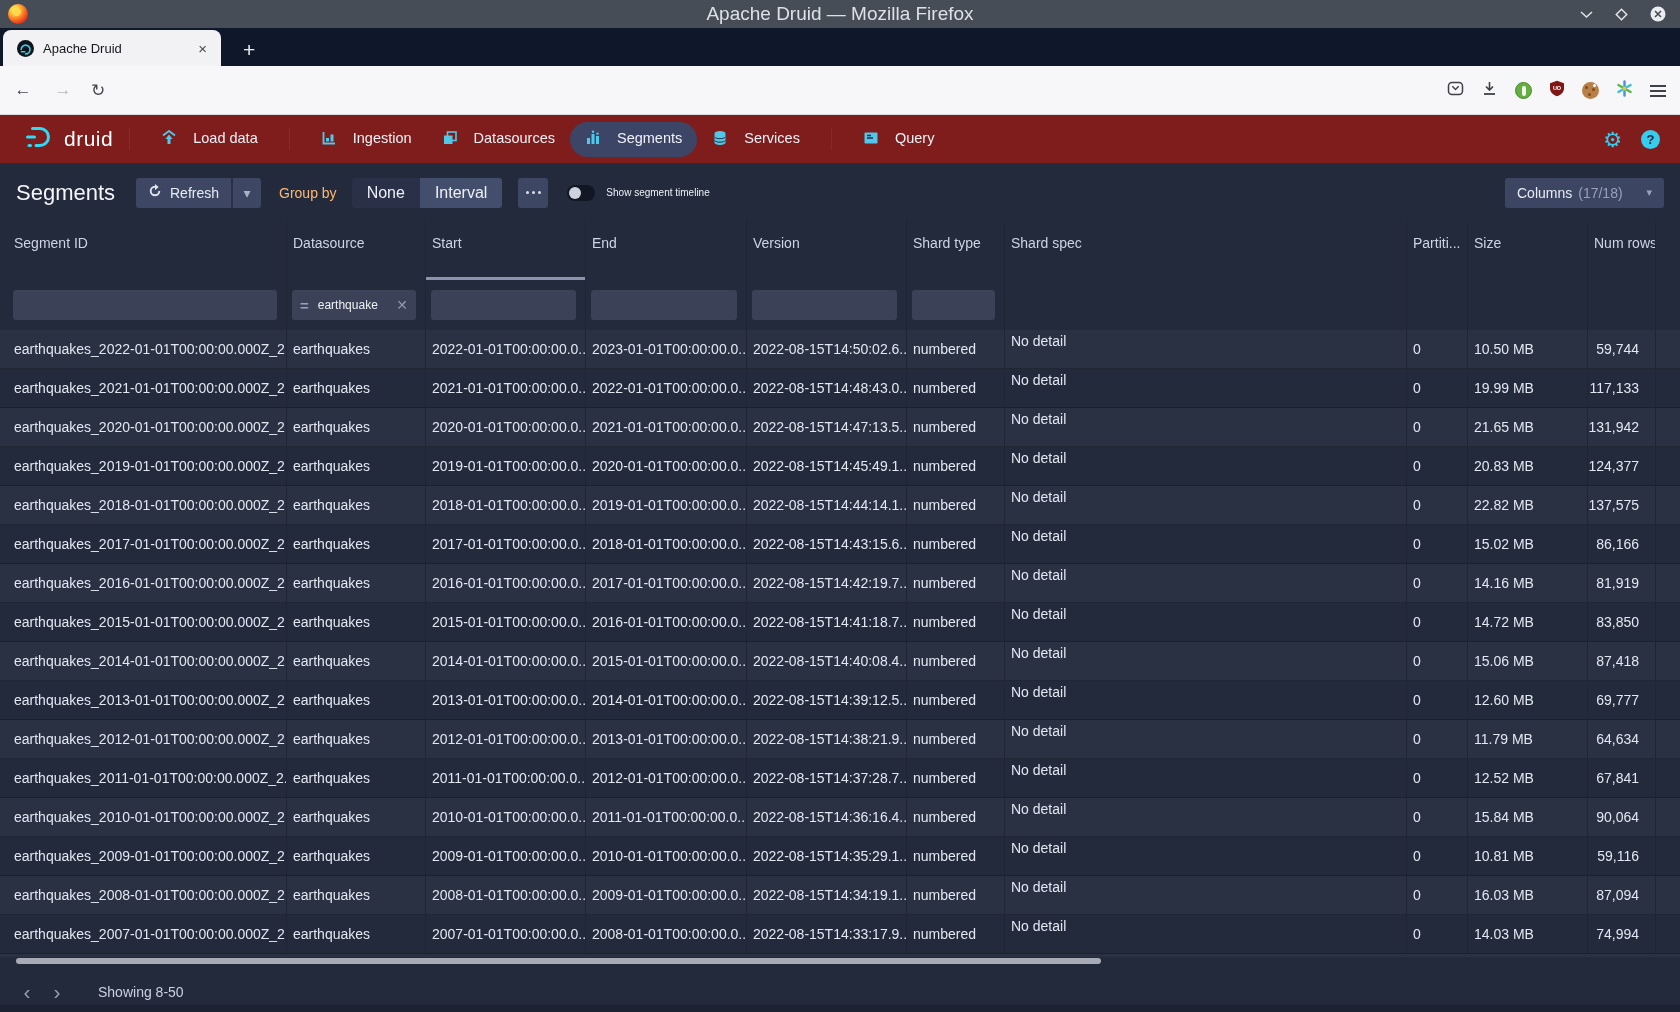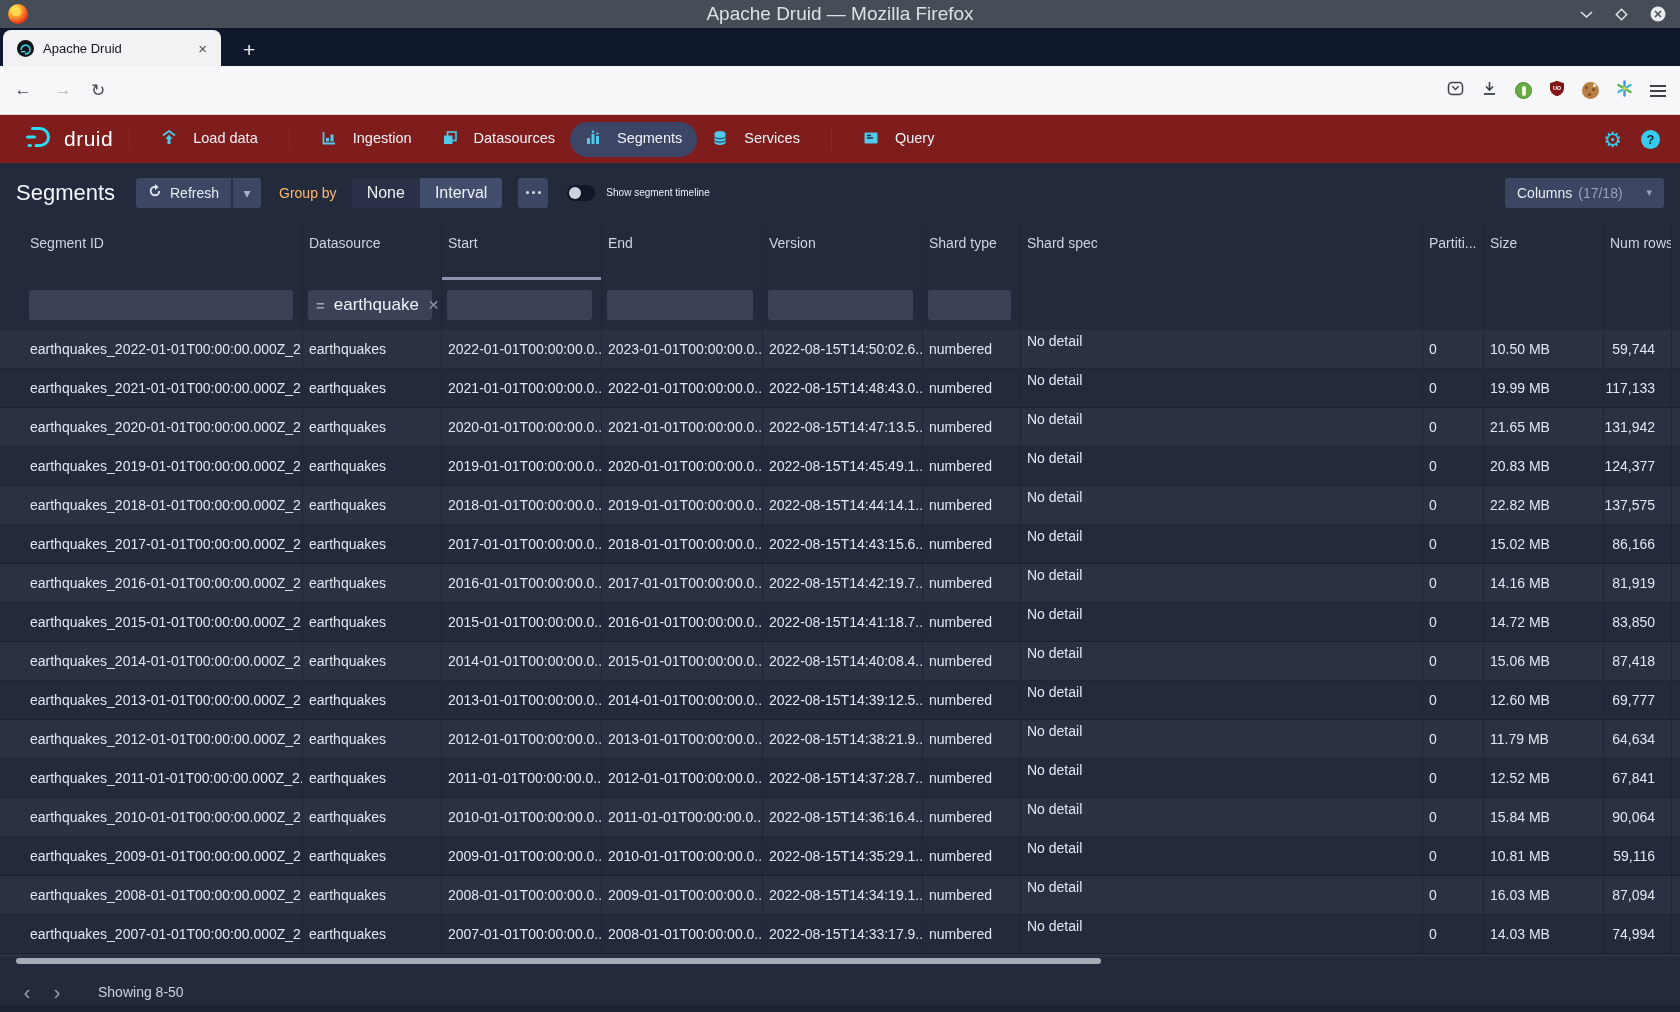--- a/index.html
+++ b/index.html
@@ -68,33 +68,33 @@
   .more-btn { width:30px; justify-content:center; gap:3px; margin-left:16px; }
   .dot { width:3px; height:3px; border-radius:50%; background:#dbe0ea; }
   .switch { width:28px; height:16px; border-radius:8px; background:#121726; margin-left:19px; position:relative; }
   .knob { position:absolute; left:2px; top:2px; width:12px; height:12px; border-radius:50%; background:#ced3dd; }
   .switch-label { margin-left:11px; color:#eef1f7; font-size:10px; }
   .columns-btn { position:absolute; right:16px; width:159px; padding:0 12px; justify-content:flex-start; gap:6px; background:#3c4662; }
   .columns-count { color:#99a1b8; }
   .caret { color:#9aa2b9; font-size:11px; margin-left:auto; }
 
   
-  .grid { display:grid; grid-template-columns:279px 139px 160px 161px 160px 98px 402px 61px 120px 68px 1fr; padding-left:24px; }
+  .grid { display:grid; grid-template-columns:279px 139px 160px 161px 160px 98px 402px 61px 120px 68px 1fr; padding-left:8px; }
   .thead { height:58px; }
   .th { border-right:1px solid #1f2537; color:#ced4e2; font-size:14px; padding:13px 0 0 6px; white-space:nowrap; overflow:hidden; }
   .th.sorted { box-shadow:inset 0 -3px 0 #8b93ae; }
   .th.filler { border-right:none; }
   .frow { height:50px; }
   .fc { border-right:1px solid #1f2537; position:relative; }
   .fc.filler { border-right:none; }
   .fbox { position:absolute; left:5px; right:9px; top:10px; height:30px; background:#3b4258; border-radius:3px;
     display:flex; align-items:center; padding:0 8px; }
   .fbox input { background:transparent; border:none; outline:none; width:100%; color:#eef1f6; font-size:14px; font-family:inherit; }
   .ftag-eq { color:#9aa2b8; font-size:15px; font-weight:bold; }
-  .ftag-text { color:#eef1f6; font-size:17px; margin:0 9px; }
+  .ftag-text { color:#eef1f6; font-size:12px; margin:0 9px; }
   .ftag-x { color:#8f97ad; font-size:14px; margin-left:auto; }
   .tbody { height:627px; overflow:hidden; }
   .tr { height:39px; background:#232a3b; border-bottom:1px solid rgba(0,0,0,.22); }
   .tr.alt { background:#2a3143; }
   .td { border-right:1px solid #1f2537; color:#e3e7f1; font-size:14px; padding-left:6px;
     display:flex; align-items:center; white-space:nowrap; overflow:hidden; }
   .td.c6 { align-items:flex-start; padding-top:3px; }
   .td.c9 { justify-content:flex-end; padding-right:16px; }
   .td.c10 { border-right:none; }
   .partial-row { height:4px; background:#2a3143; }

